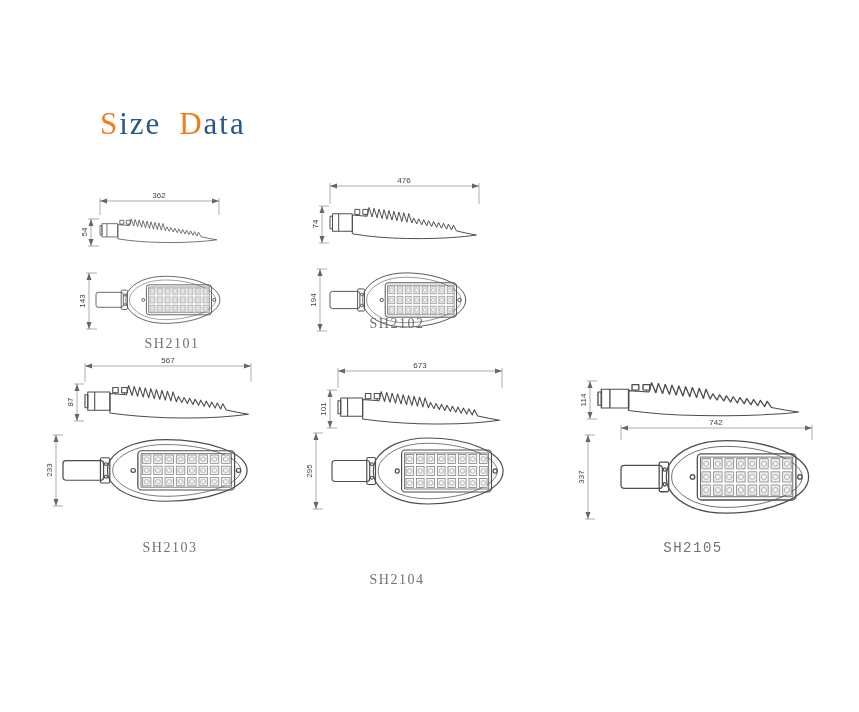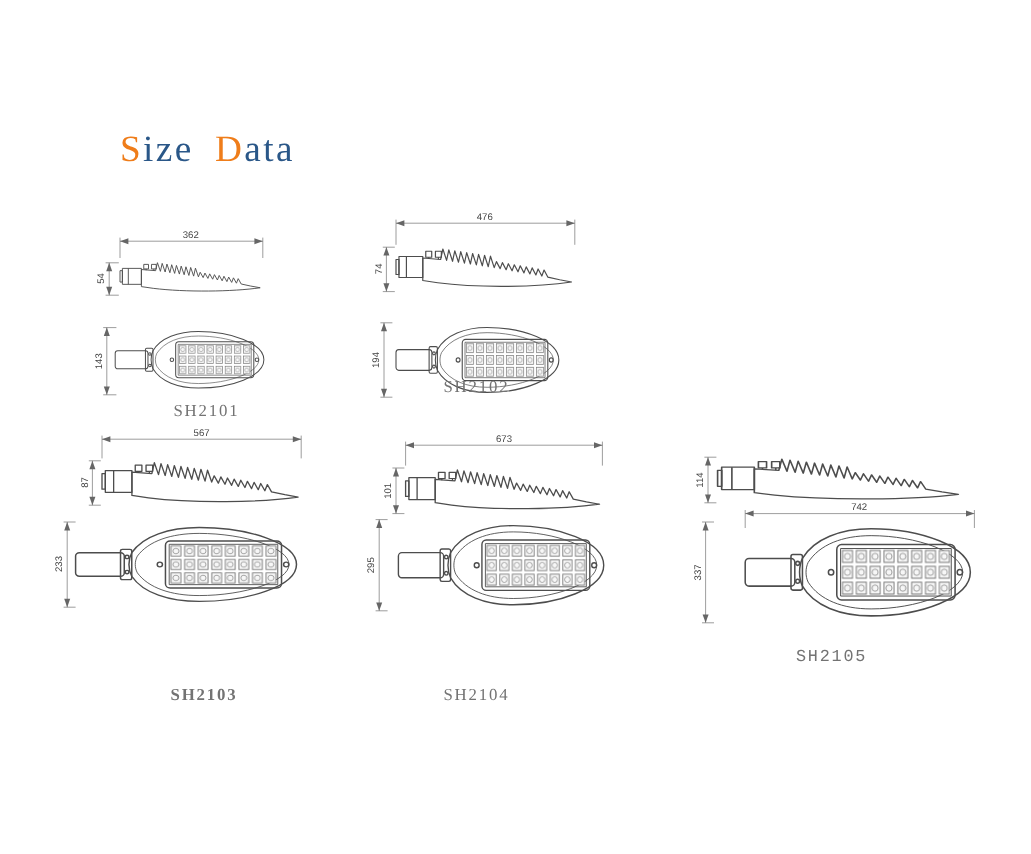--- a/index.html
+++ b/index.html
@@ -180,17 +180,17 @@
         <line x1="585" y1="435" x2="595" y2="435"></line>
           <line x1="585" y1="519" x2="595" y2="519"></line>
         <line x1="588" y1="435" x2="588" y2="519" marker-start="url(#arr)" marker-end="url(#arr)"></line>
         <text class="dimtxt" transform="rotate(-90 584 477)" x="584" y="477" text-anchor="middle">337</text>
       </g>
     </g>
   </svg>
 
   <div class="model-label" style="left:172px; top:336px;">SH2101</div>
   <div class="model-label" style="left:397px; top:316px;">SH2102</div>
-  <div class="model-label" style="left:170px; top:572px;font-weight:bold;">SH2103</div>
+  <div class="model-label" style="left:170px; top:540px;">SH2103</div>
   <div class="model-label" style="left:397px; top:572px;">SH2104</div>
   <div class="model-label" style="left:693px; top:540px;font-family:Liberation Mono, monospace;">SH2105</div>
 
 </div>
 
 </body></html>

